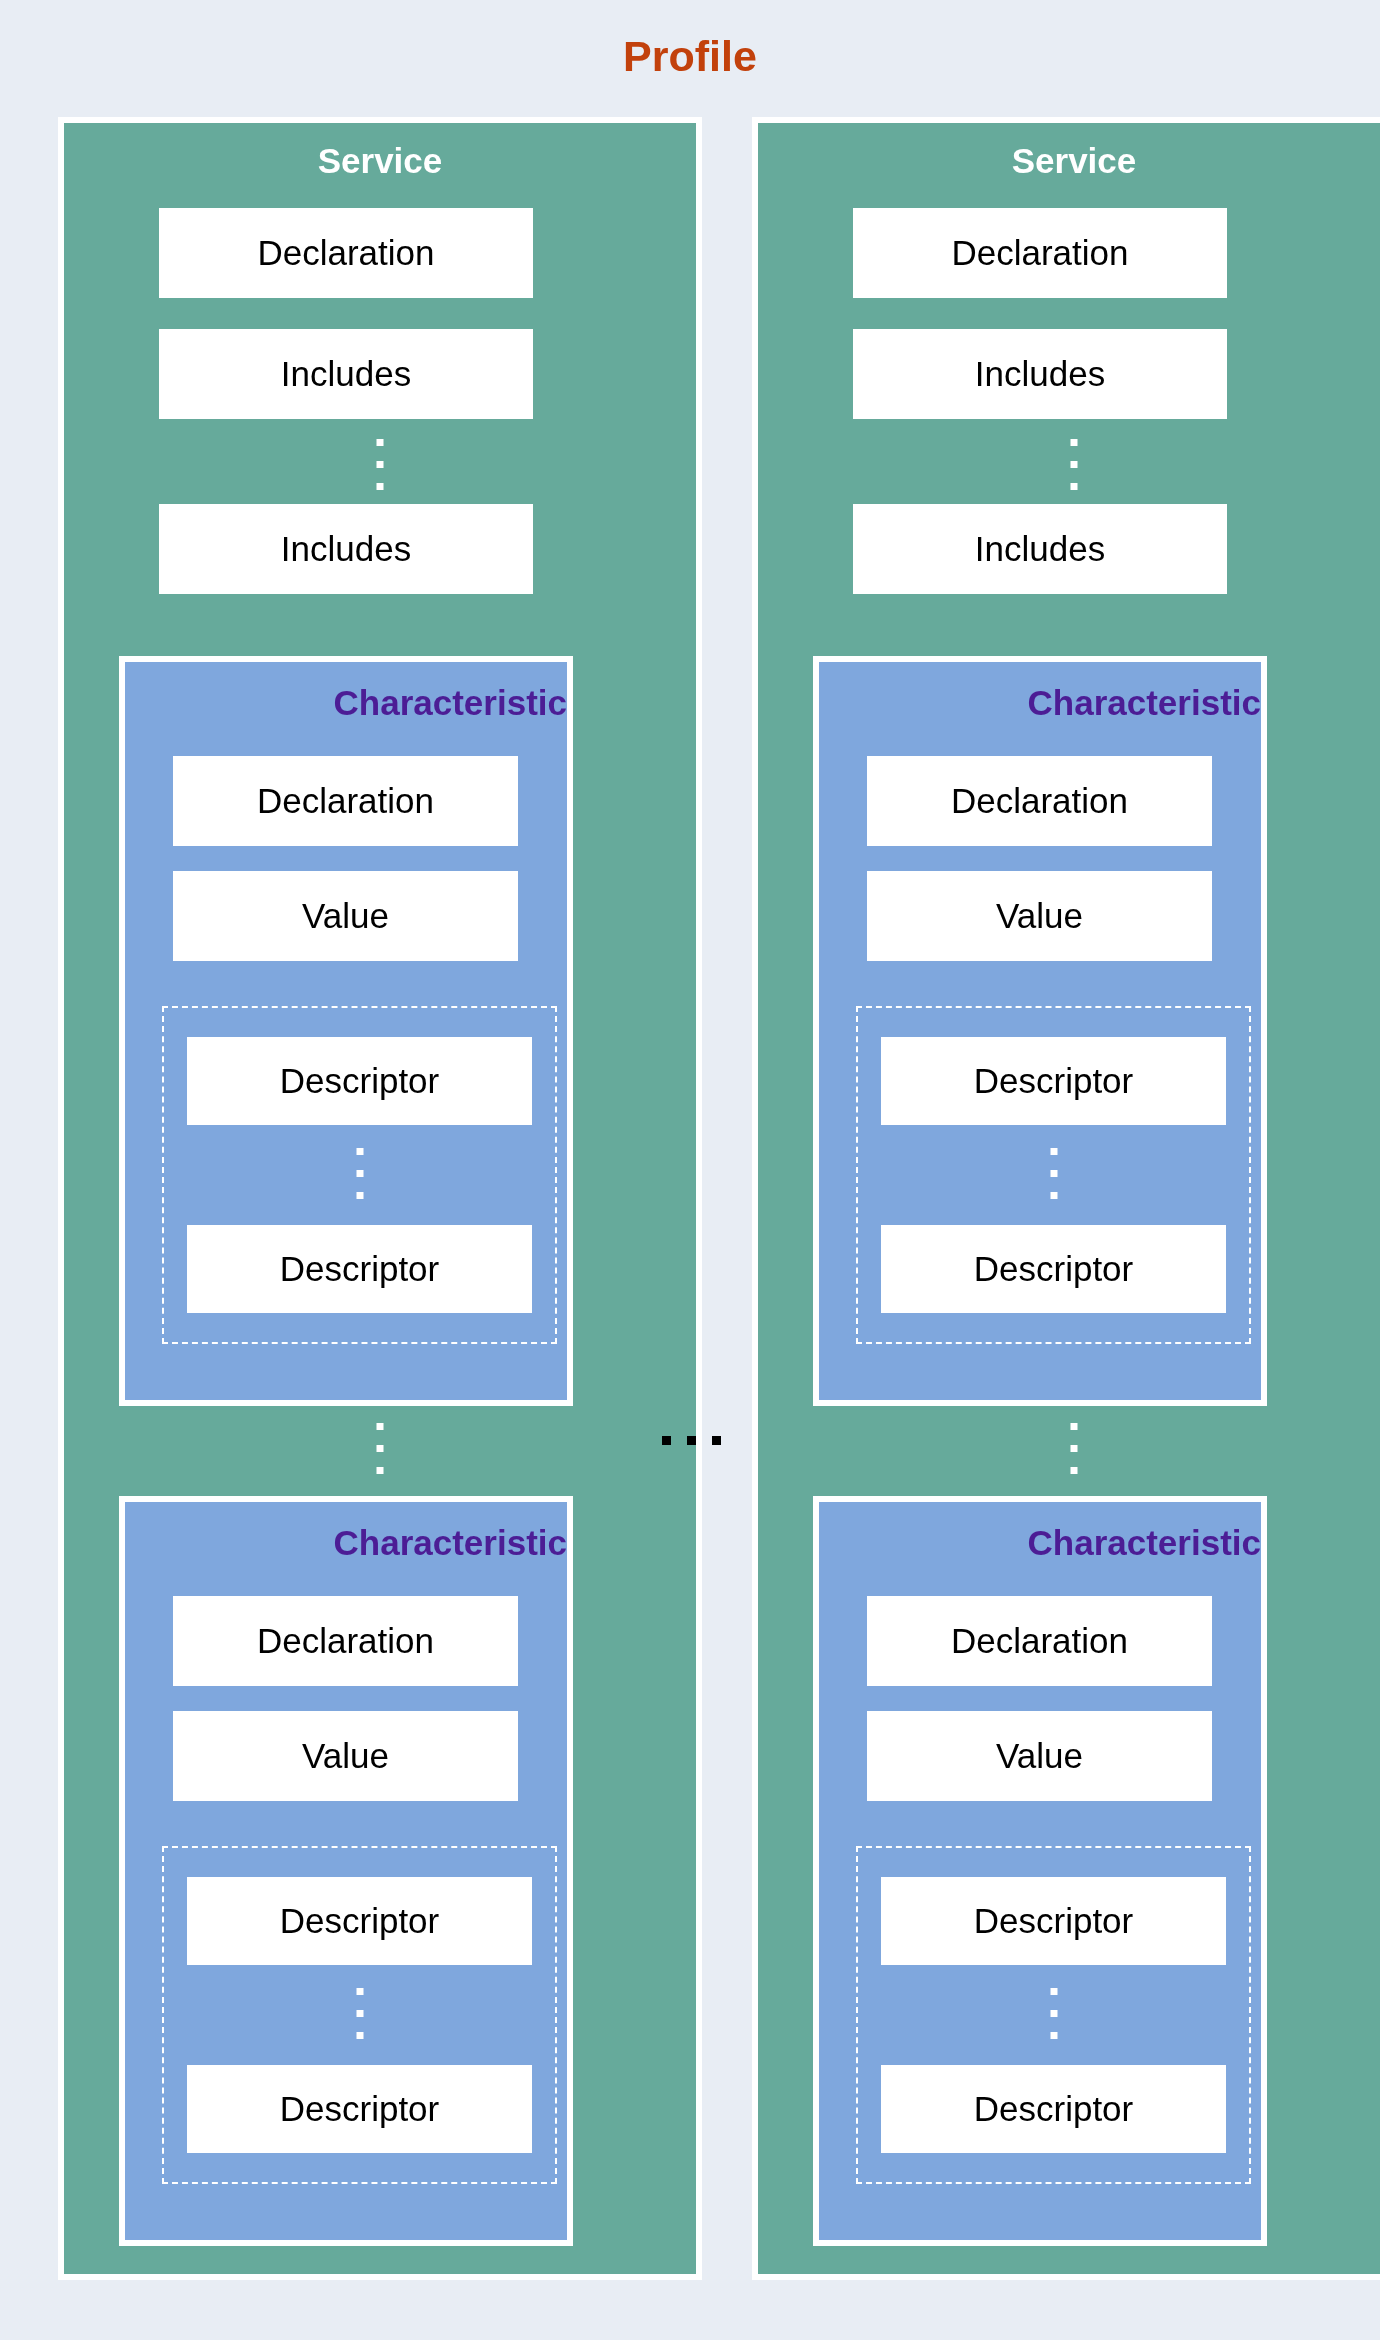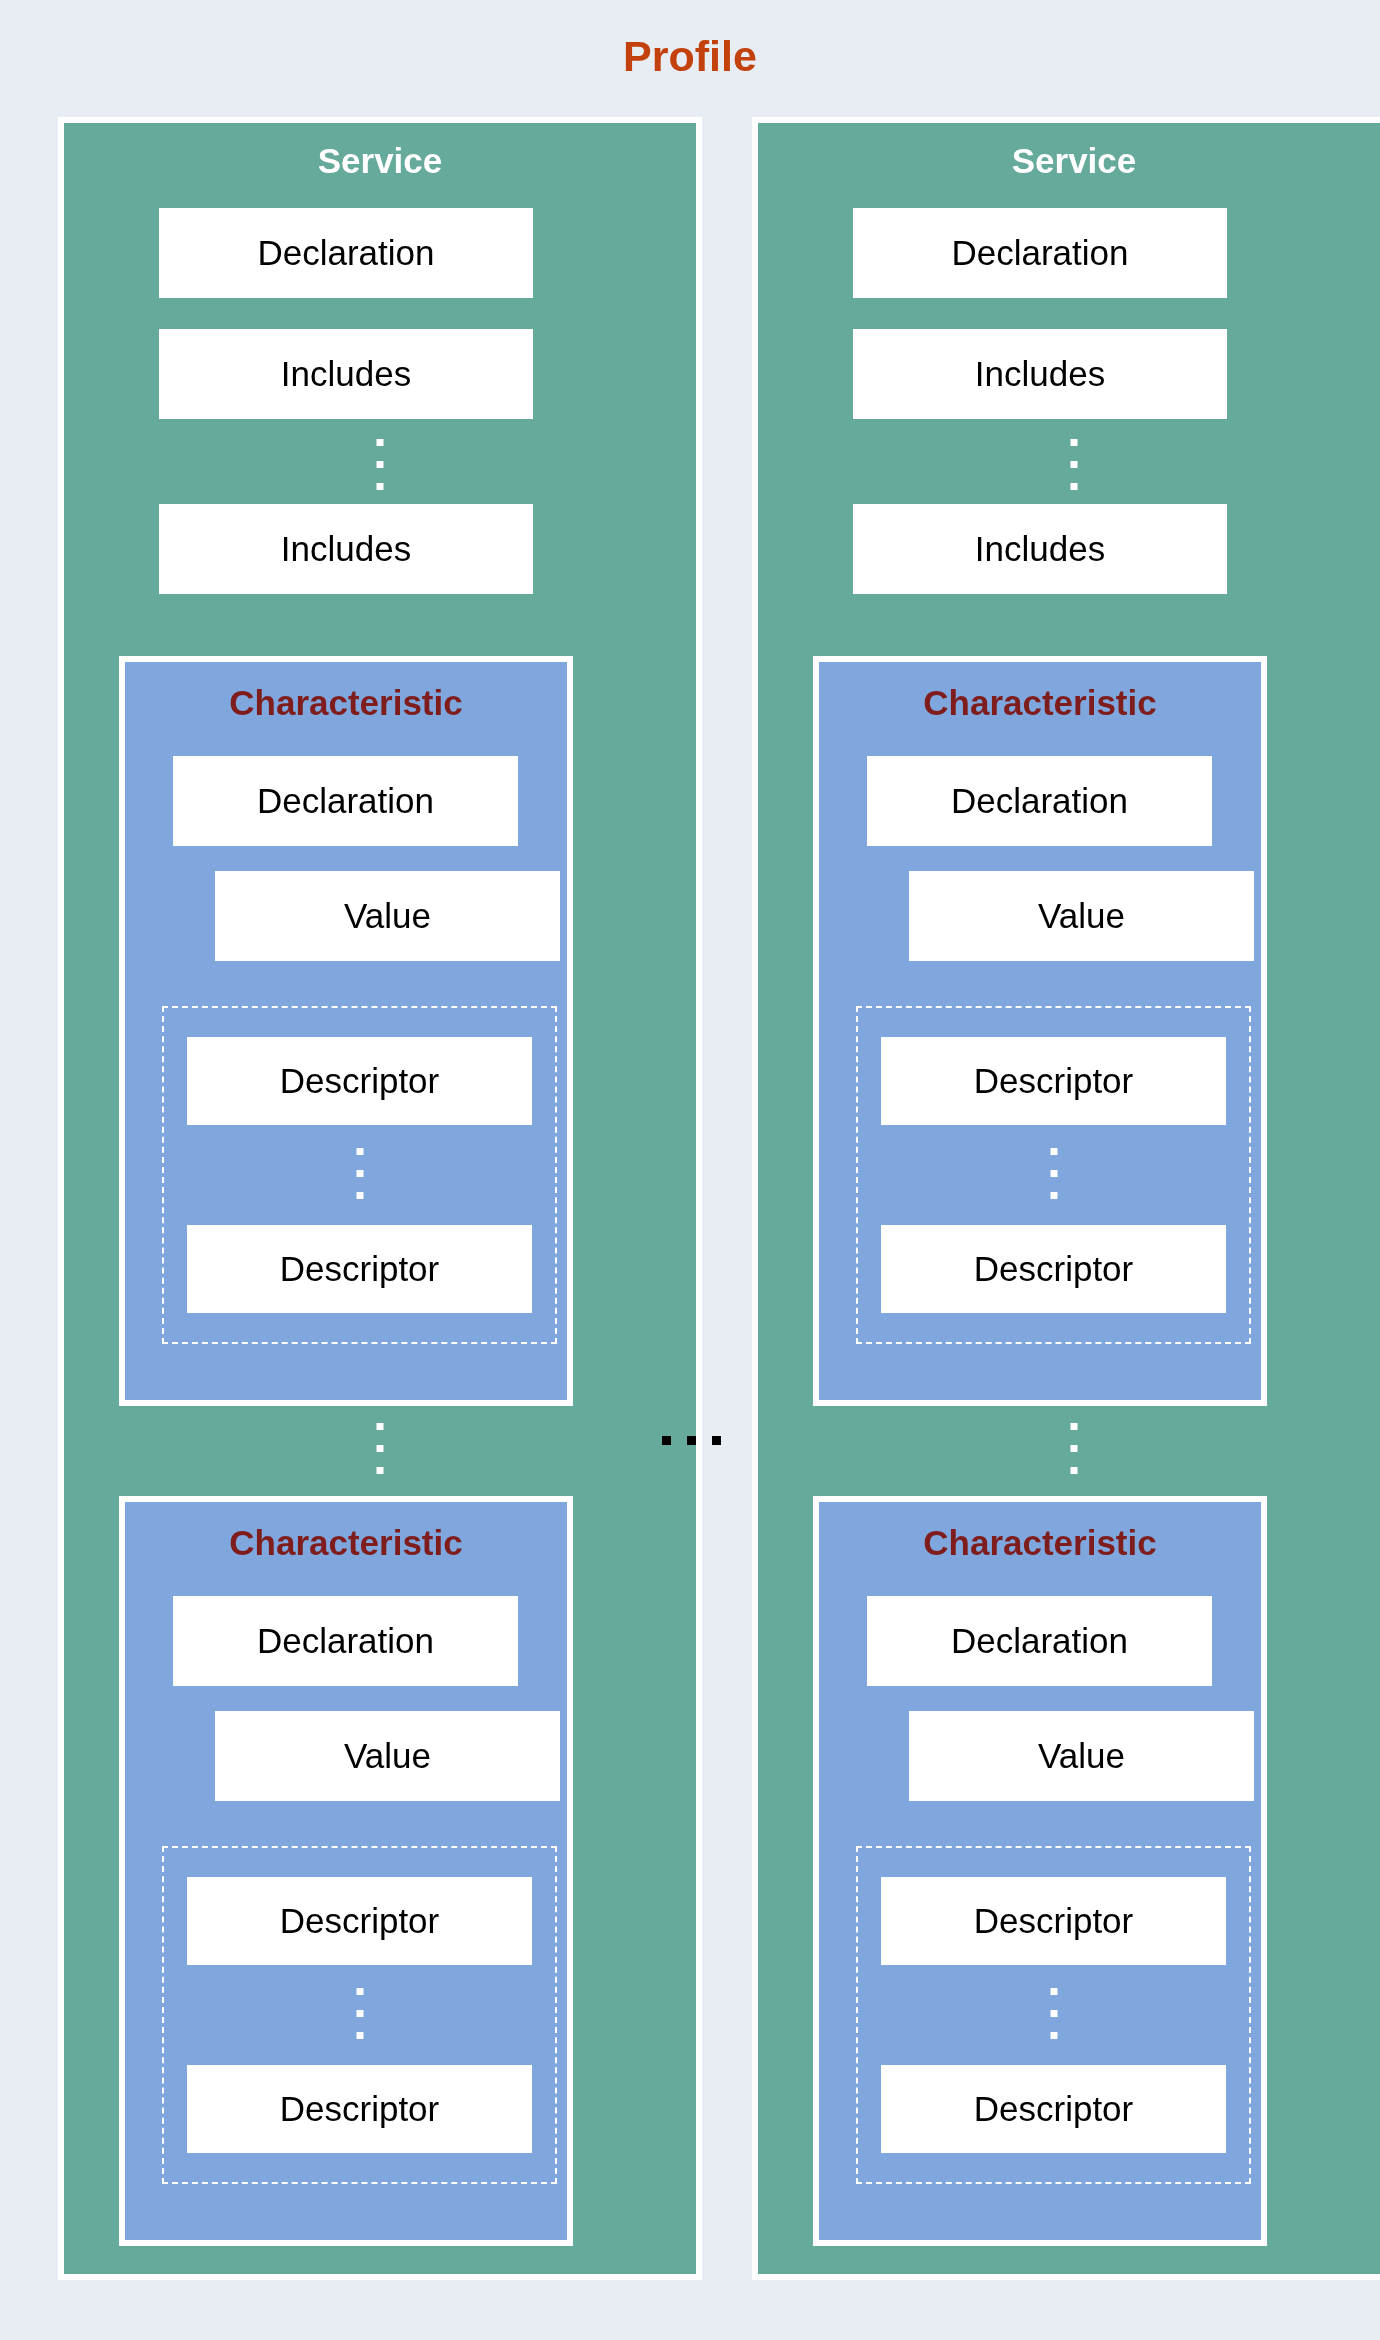--- a/index.html
+++ b/index.html
@@ -32,25 +32,25 @@
   .vdots-svc     { top:316px; }
   .vdots-between { top:1300px; }
   .vdots-desc    { top:140px; }
 
   
   .char { position:absolute; left:55px; width:454px; height:750px;
           border:6px solid #fff; background:#7FA7DD; }
   .char-1 { top:533px; }
   .char-2 { top:1373px; }
   .char-header { position:absolute; top:21px; left:0; width:100%; height:40px;
-                 text-align:center; font-size:35px; font-weight:bold; color:#7f1d1d; line-height:40px; }
+                 text-align:right; font-size:35px; font-weight:bold; color:#4c1d95; line-height:40px; }
   .cbox { position:absolute; left:48px; width:345px; height:90px; background:#fff;
           display:flex; align-items:center; justify-content:center; font-size:35px; color:#000; }
   .cpos-decl  { top:94px; }
-  .cpos-value { top:209px;margin-left:42px; }
+  .cpos-value { top:209px; }
 
   .desc-group { position:absolute; top:344px; left:37px; width:395px; height:338px;
                 border:2px dashed #fff; }
   .dbox { position:absolute; left:23px; width:345px; height:88px; background:#fff;
           display:flex; align-items:center; justify-content:center; font-size:35px; color:#000; }
   .dpos-1 { top:29px; }
   .dpos-2 { top:217px; }
 
   
   .hdots { position:absolute; top:1436px; left:662px; display:flex; gap:16px; }

